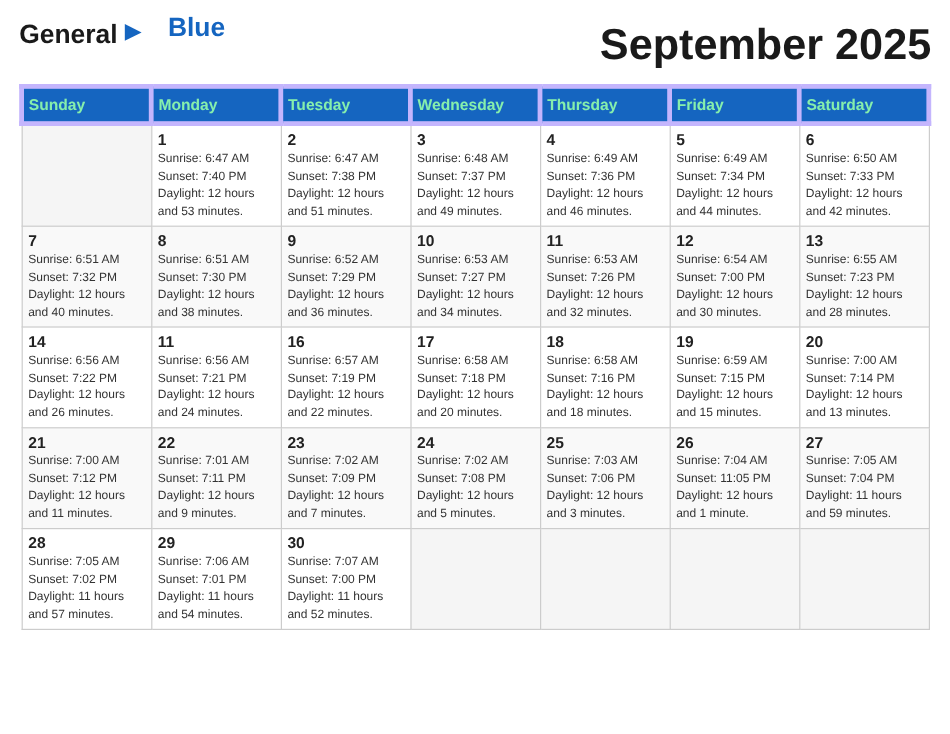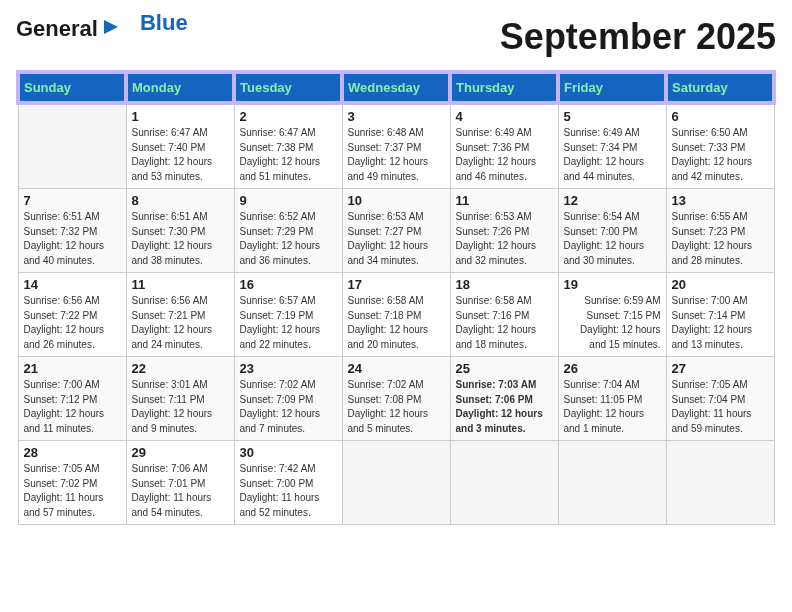--- a/index.html
+++ b/index.html
@@ -233,21 +233,21 @@
         </td>
         <td>
           <span class="day-number">18</span>
           <div class="day-info" style="white-space: pre-line;">Sunrise: 6:58 AM
 Sunset: 7:16 PM
 Daylight: 12 hours
 and 18 minutes.</div>
         </td>
         <td>
           <span class="day-number">19</span>
-          <div class="day-info" style="white-space: pre-line; text-align: right;">Sunrise: 6:59 AM
+          <div class="day-info" style="white-space: pre-line;">Sunrise: 6:59 AM
 Sunset: 7:15 PM
 Daylight: 12 hours
 and 15 minutes.</div>
         </td>
         <td>
           <span class="day-number">20</span>
           <div class="day-info" style="white-space: pre-line;">Sunrise: 7:00 AM
 Sunset: 7:14 PM
 Daylight: 12 hours
 and 13 minutes.</div>
@@ -256,42 +256,42 @@
       <tr>
         <td>
           <span class="day-number">21</span>
           <div class="day-info" style="white-space: pre-line;">Sunrise: 7:00 AM
 Sunset: 7:12 PM
 Daylight: 12 hours
 and 11 minutes.</div>
         </td>
         <td>
           <span class="day-number">22</span>
-          <div class="day-info" style="white-space: pre-line;">Sunrise: 3:01 AM
+          <div class="day-info" style="white-space: pre-line;">Sunrise: 7:01 AM
 Sunset: 7:11 PM
 Daylight: 12 hours
 and 9 minutes.</div>
         </td>
         <td>
           <span class="day-number">23</span>
           <div class="day-info" style="white-space: pre-line;">Sunrise: 7:02 AM
 Sunset: 7:09 PM
 Daylight: 12 hours
 and 7 minutes.</div>
         </td>
         <td>
           <span class="day-number">24</span>
           <div class="day-info" style="white-space: pre-line;">Sunrise: 7:02 AM
 Sunset: 7:08 PM
 Daylight: 12 hours
 and 5 minutes.</div>
         </td>
         <td>
           <span class="day-number">25</span>
-          <div class="day-info" style="white-space: pre-line; font-weight: bold;">Sunrise: 7:03 AM
+          <div class="day-info" style="white-space: pre-line;">Sunrise: 7:03 AM
 Sunset: 7:06 PM
 Daylight: 12 hours
 and 3 minutes.</div>
         </td>
         <td>
           <span class="day-number">26</span>
           <div class="day-info" style="white-space: pre-line;">Sunrise: 7:04 AM
 Sunset: 11:05 PM
 Daylight: 12 hours
 and 1 minute.</div>
@@ -314,21 +314,21 @@
         </td>
         <td>
           <span class="day-number">29</span>
           <div class="day-info" style="white-space: pre-line;">Sunrise: 7:06 AM
 Sunset: 7:01 PM
 Daylight: 11 hours
 and 54 minutes.</div>
         </td>
         <td>
           <span class="day-number">30</span>
-          <div class="day-info" style="white-space: pre-line;">Sunrise: 7:42 AM
+          <div class="day-info" style="white-space: pre-line;">Sunrise: 7:07 AM
 Sunset: 7:00 PM
 Daylight: 11 hours
 and 52 minutes.</div>
         </td>
         <td class="empty-cell"></td>
         <td class="empty-cell"></td>
         <td class="empty-cell"></td>
         <td class="empty-cell"></td>
       </tr>
     </tbody>

